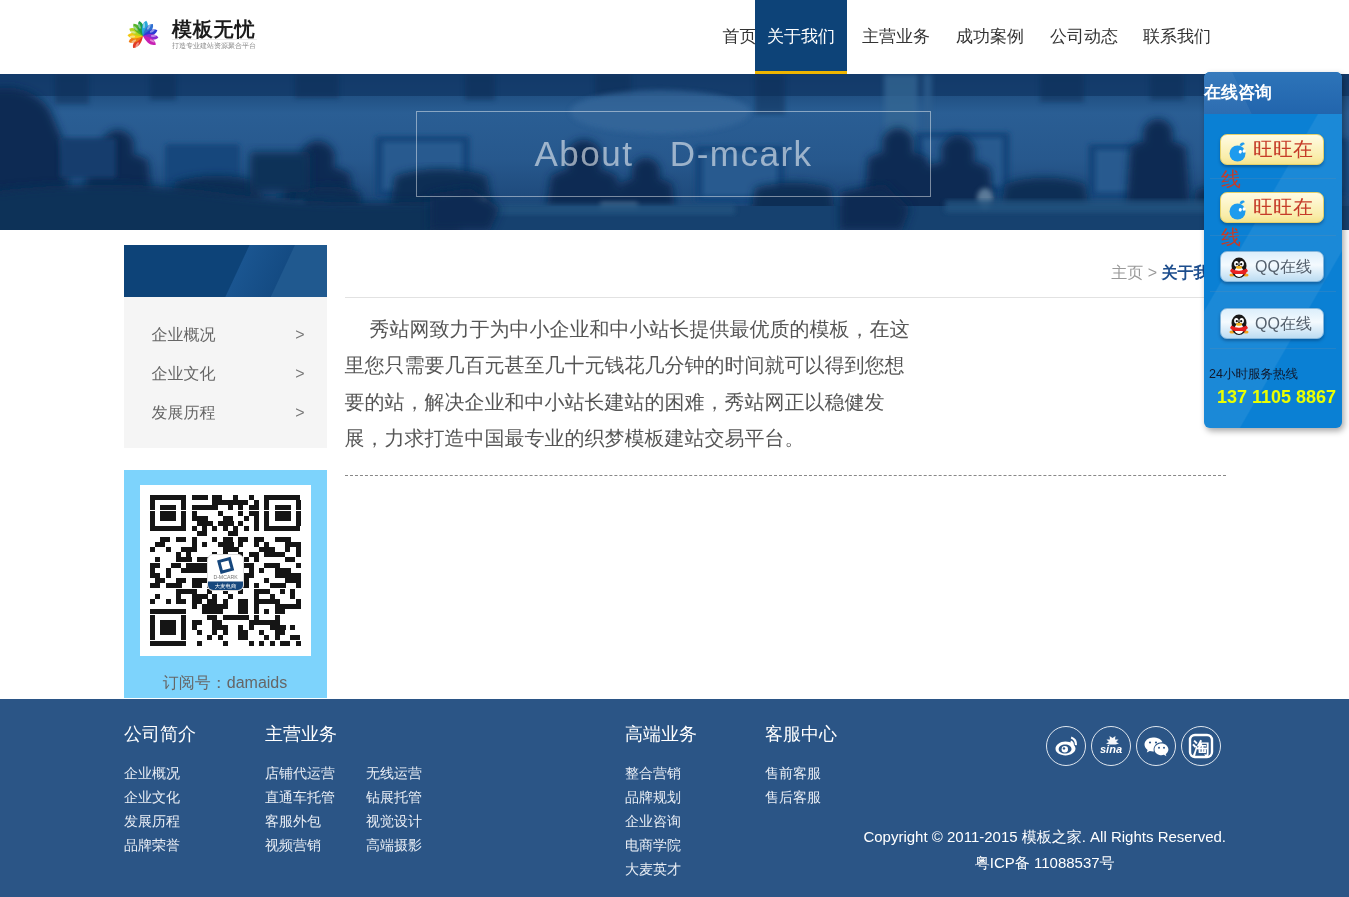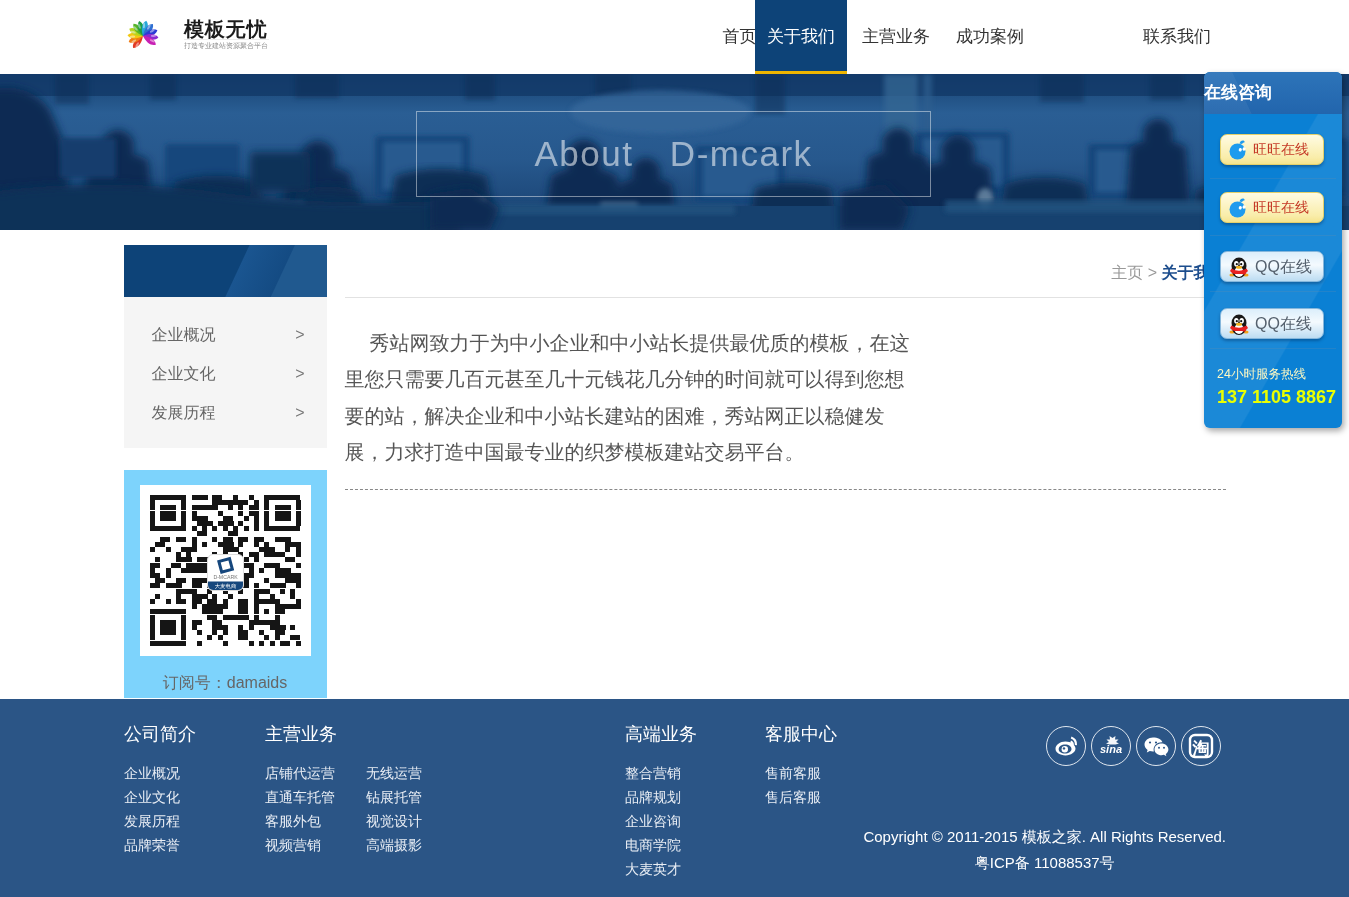--- a/index.html
+++ b/index.html
@@ -1,20 +1,20 @@
 <!DOCTYPE html>
 <html><head>
 <meta charset="utf-8">
 <style>
 *{margin:0;padding:0;box-sizing:border-box}
 body{width:1349px;height:897px;font-family:"Liberation Sans",sans-serif;position:relative;overflow:hidden;background:#fff}
 
 .hd{height:74px;position:relative;background:#fff}
 .logo{position:absolute;left:124px;top:16px;display:flex}
-.logo-txt{margin-left:18px}
+.logo-txt{margin-left:6px}
 .logo-t1{font-size:20px;font-weight:bold;color:#1c1c1c;letter-spacing:0.8px;line-height:20px;margin-top:3px}
 .logo-t2{font-size:7px;color:#888;letter-spacing:0px;margin-top:0;border-top:1px solid #ececec;padding-top:1px;width:85px;white-space:nowrap}
 .nav{position:absolute;top:0;left:0;width:100%;height:74px}
 .nav .it{position:absolute;top:0;height:71px;line-height:74px;text-align:center;font-size:17px;color:#333}
 .nav .act{background:#0d4378;color:#fff;border-bottom:3px solid #efb500;height:74px;line-height:74px}
 
 .hero{height:156px;position:relative;overflow:hidden}
 .about-box{position:absolute;left:416px;top:37px;width:515px;height:86px;border:1px solid rgba(255,255,255,.45);text-align:center;line-height:84px}
 .about-box span{font-size:35px;color:rgba(255,255,255,.55);letter-spacing:1.5px}
 
@@ -25,40 +25,40 @@
 .side-menu .mi{height:39px;line-height:39px;font-size:16px;color:#666;padding:0 22px 0 28px;position:relative}
 .side-menu .mi b{position:absolute;right:22px;font-weight:normal;color:#777;font-family:"Liberation Sans"}
 .qrbox{background:#7dd3fc;margin-top:22px;height:228px;text-align:center}
 .qr{width:171px;height:171px;margin:0 auto;padding:10px;background:#fff;position:relative;top:15px}
 .qr-logo{position:absolute;left:67px;top:69px;width:37px;height:37px;background:#fff;border:1px solid #ddd;border-radius:6px;overflow:hidden;text-align:center}
 .qr-cap{margin-top:32px;font-size:16px;color:#666}
 .content{position:absolute;left:221px;top:0;width:881px}
 .crumb{height:68px;border-bottom:1px solid #e2e2e2;position:relative}
 .crumb div{position:absolute;right:0;top:33px;font-size:16px;color:#999}
 .crumb b{color:#1c4d8d}
-.para{margin-top:27px;font-size:20px;color:#555;line-height:36.4px;text-indent:25px}
+.para{margin-top:13px;font-size:20px;color:#555;line-height:36.4px;text-indent:25px}
 .dash{border-bottom:1px dashed #888;margin-top:18px}
 
 .ft{height:198px;background:#2b5586;position:relative;color:#fff}
 .fcol{position:absolute;top:24px}
 .fcol h3{font-size:18px;font-weight:normal;line-height:22px;margin-bottom:16px}
 .fcol a{display:block;font-size:14px;line-height:24px;color:#e8edf4;text-decoration:none}
 .social{position:absolute;top:27px;left:1046px;white-space:nowrap}
 .social .sc{display:inline-block;width:40px;height:40px;border:1.5px solid #dfe6ee;border-radius:50%;margin-right:5px;vertical-align:top;text-align:right}
 .copy{position:absolute;right:123px;top:125px;text-align:center;font-size:15px;line-height:26px}
 
 .panel{position:absolute;left:1204px;top:72px;width:138px;height:356px;border-radius:6px;background:#0a80d4;box-shadow:2px 3px 6px rgba(0,0,0,.35)}
 .panel:before{content:"";position:absolute;inset:0;border-radius:6px;background:linear-gradient(120deg,rgba(255,255,255,0) 40%,rgba(255,255,255,.07) 40.5%,rgba(255,255,255,.07) 70%,rgba(255,255,255,0) 70.5%)}
 .p-hd{height:42px;border-radius:6px 6px 0 0;background:linear-gradient(180deg,#2d74b9,#2265ad);line-height:42px;color:#fff;font-size:17px;font-weight:bold;position:relative}
 .p-hd:after{content:"";position:absolute;left:0;top:0;width:100%;height:42px;border-radius:6px 6px 0 0;background:linear-gradient(65deg,rgba(255,255,255,.05) 30%,rgba(255,255,255,0) 30.5%)}
 .pbtn{position:absolute;left:16px;width:104px;height:31px;border-radius:7px;box-shadow:0 2px 3px rgba(0,30,70,.35);line-height:29px;text-align:left}
-.ww{background:linear-gradient(180deg,#fffbe3,#f9edaa 78%,#f5e48e);border:1px solid #e4d06a;color:#c53b28;font-size:14px}
+.ww{background:linear-gradient(180deg,#fffbe3,#f9edaa 78%,#f5e48e);border:1px solid #e4d06a;color:#c53b28;font-size:20px}
 .qq{background:linear-gradient(180deg,#dbeefb,#f4fafe 45%,#bcdcf2);border:1px solid #86b7dc;color:#55616e;font-size:16px}
 .pbtn svg{vertical-align:-6px;margin:0 4px 0 6px}
-.hot{position:absolute;left:13px;top:294px;color:#fef9c3;font-size:12.5px}
+.hot{position:absolute;left:5px;top:294px;color:#0f172a;font-size:12.5px}
 .tel{position:absolute;left:13px;top:315px;color:#eaff00;font-size:18px;font-weight:bold;white-space:nowrap}
 </style>
 </head>
 <body>
 
 <div class="hd">
   <div class="logo">
     <svg width="46" height="46" viewBox="0 0 46 46" style="margin-top:-5px;margin-left:-4px">
         <g transform="translate(0,2)">
           <g transform="rotate(-140 23 23)">
@@ -110,20 +110,21 @@
     <div class="logo-txt">
       <div class="logo-t1">模板无忧</div>
       <div class="logo-t2">打造专业建站资源聚合平台</div>
     </div>
   </div>
   <div class="nav">
     <div class="it" style="left:712px;width:55px">首页</div>
     <div class="it act" style="left:755px;width:92px">关于我们</div>
     <div class="it" style="left:857px;width:78px">主营业务</div>
     <div class="it" style="left:951px;width:78px">成功案例</div>
+    <div class="it" style="left:1045px;width:78px">公司动态</div>
     <div class="it" style="left:1138px;width:78px">联系我们</div>
   </div>
 </div>
 
 <div class="hero">
   <svg width="1349" height="156" viewBox="0 0 1349 156" style="position:absolute;left:0;top:0" preserveAspectRatio="none">
 <defs>
 <linearGradient id="hbg" x1="0" y1="0" x2="0" y2="1">
 <stop offset="0" stop-color="#16406f"></stop>
           <stop offset="0.25" stop-color="#2a5e94"></stop>

